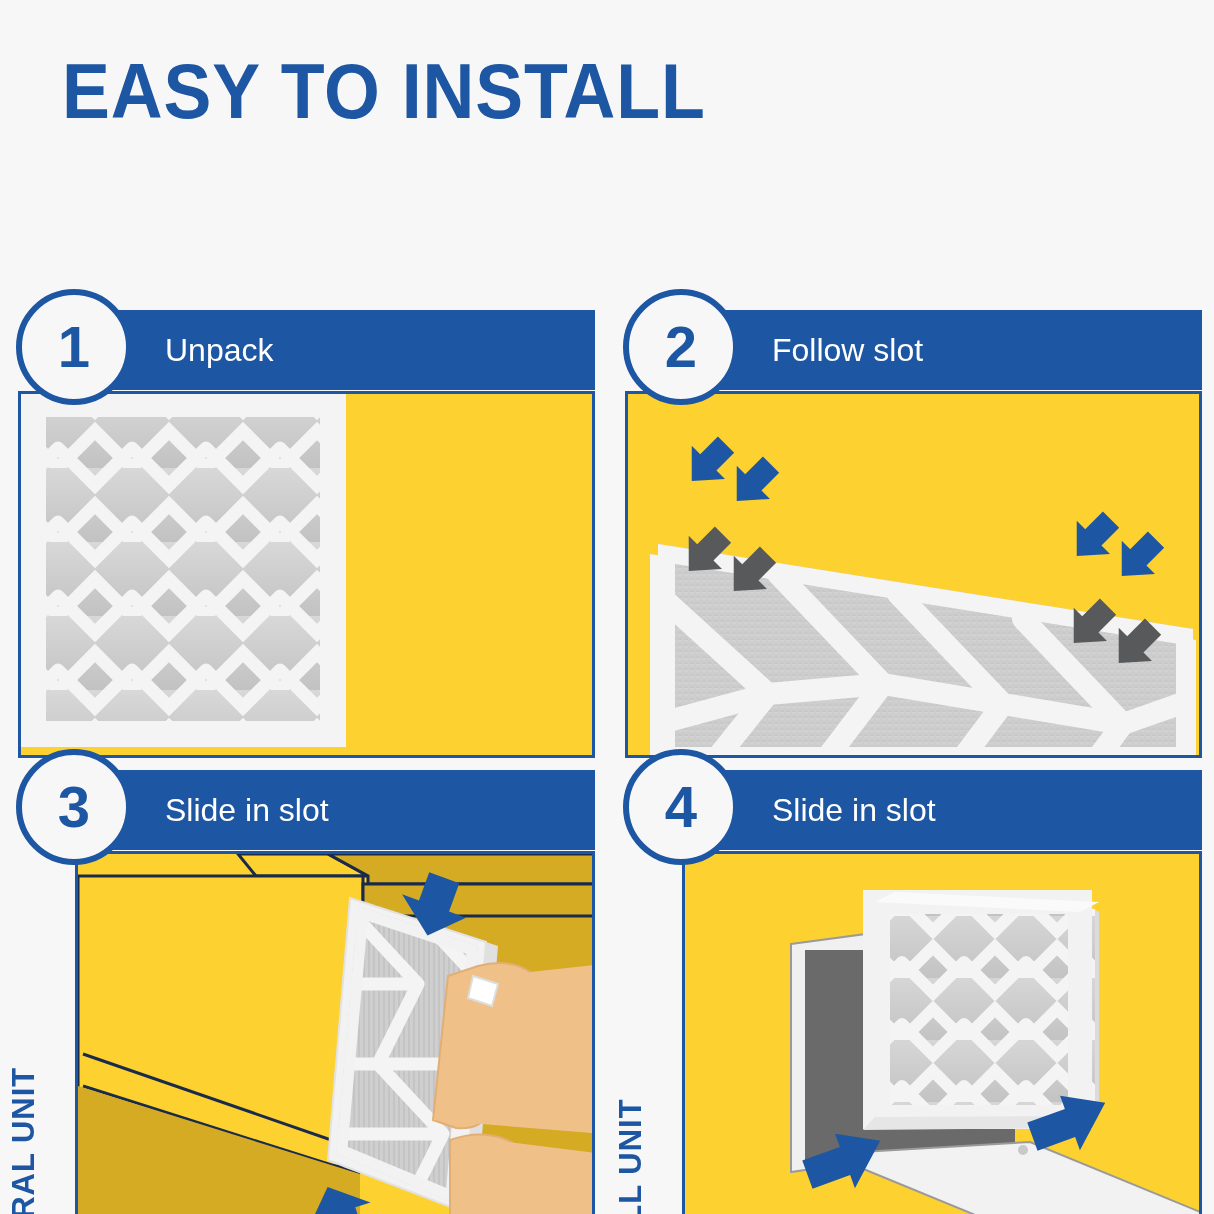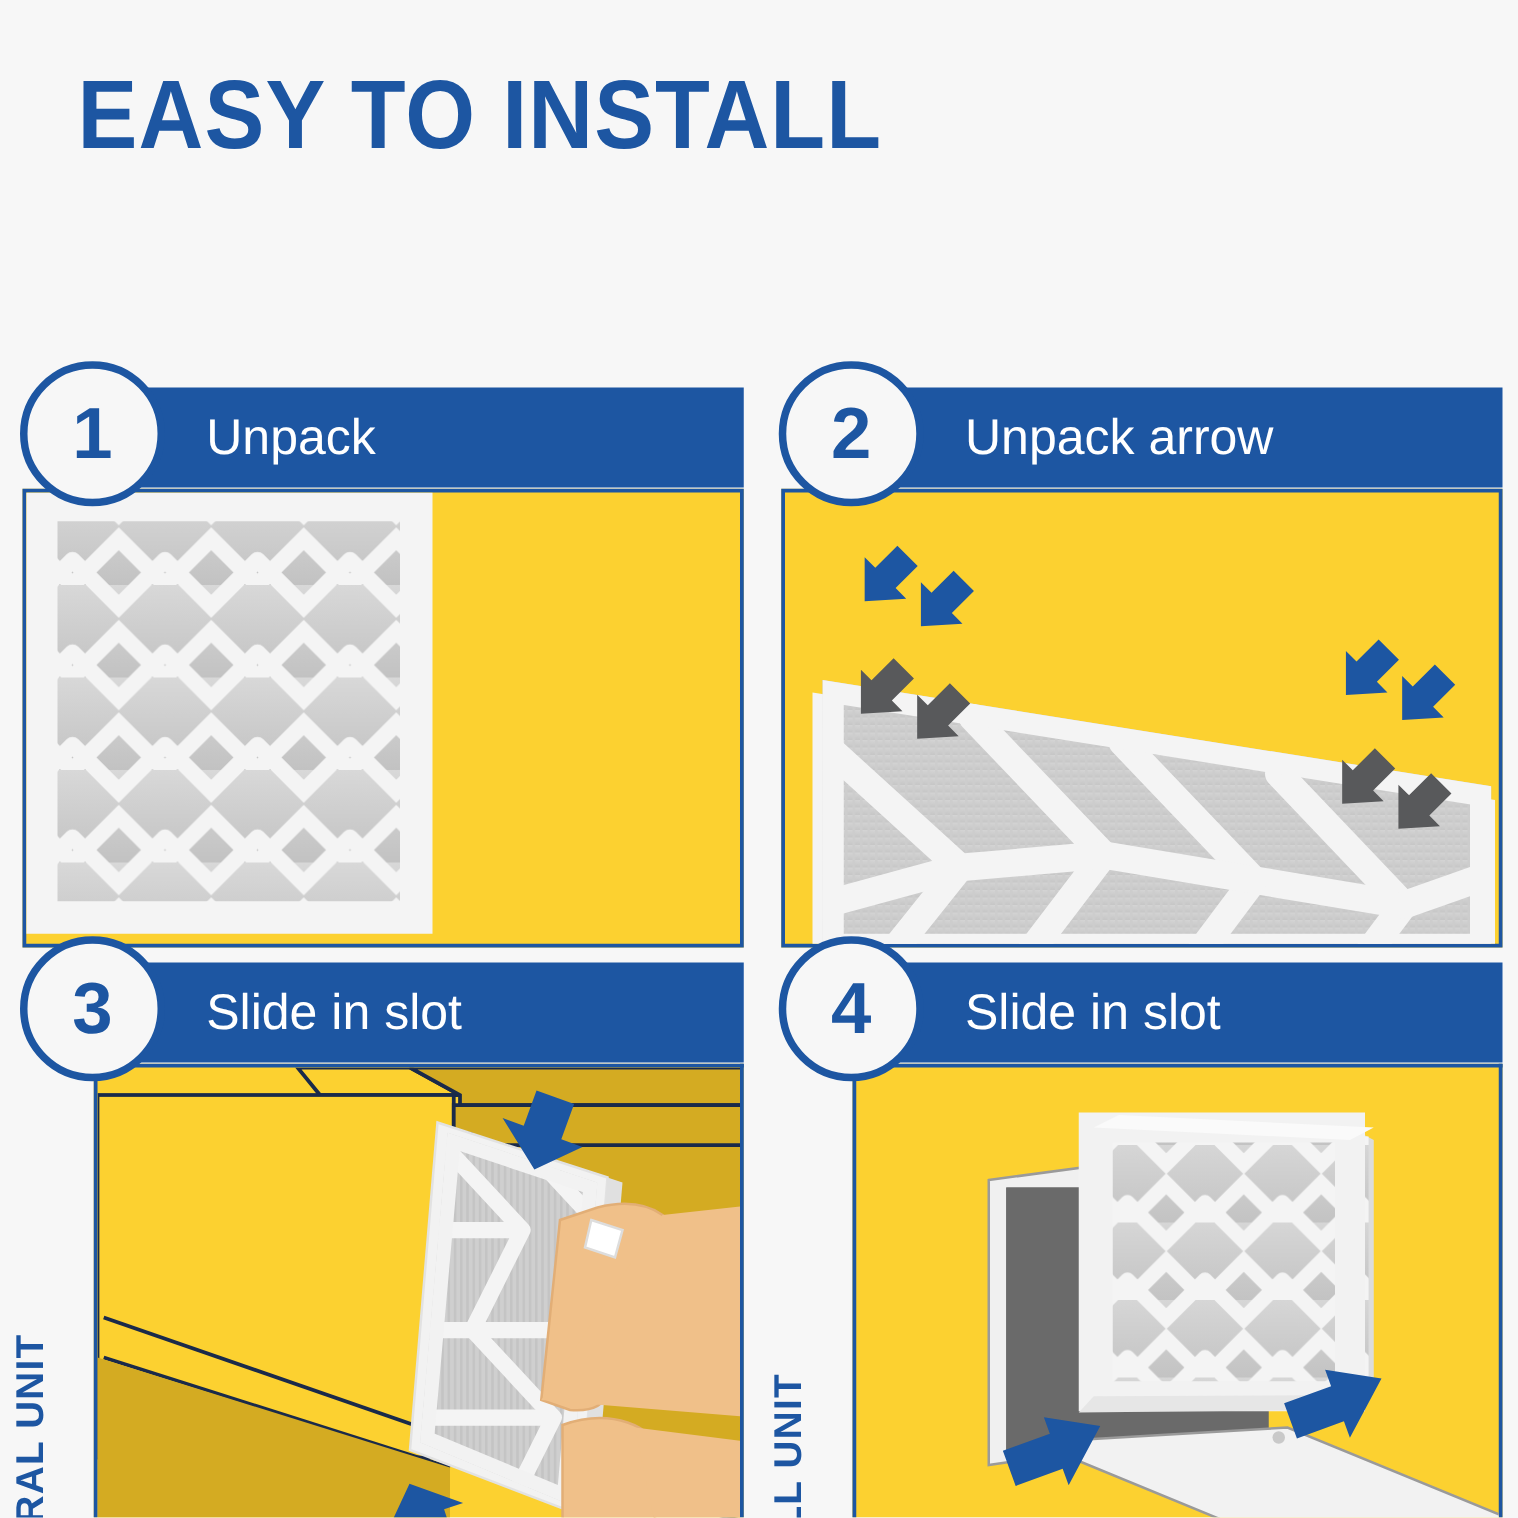--- a/index.html
+++ b/index.html
@@ -44,21 +44,21 @@
   .panel-1 .panel-body{ border-bottom:3px solid #1d56a2; bottom:-3px;}
   .panel-2 .panel-body{ border-bottom:3px solid #1d56a2; bottom:-3px;}
 
   
   .panel-header{
     position:absolute; left:60px; right:12px; top:15px;
     height:80px; background:#1d56a2;
     display:flex; align-items:center;
   }
   .header-label{
-    color:#ffffff; font-size:40px; font-weight:400;
+    color:#ffffff; font-size:32px; font-weight:400;
     margin-left:105px; white-space:nowrap;
     font-family:"Liberation Sans", sans-serif;
     text-align:right;
   }
   
   .step-circle{
     position:absolute; left:16px; top:-6px;
     width:116px; height:116px; border-radius:50%;
     background:#f7f7f7; border:6px solid #1d56a2;
     display:flex; align-items:center; justify-content:center;
@@ -185,21 +185,21 @@
         </g>
 
         <g fill="#58595b">
           <path d="M437,232 L462,207 L462,219 L487,219 L487,242 L462,242 L462,254 Z" transform="rotate(-45 462 230)"></path>
           <path d="M482,252 L507,227 L507,239 L532,239 L532,262 L507,262 L507,274 Z" transform="rotate(-45 507 250)"></path>
         </g>
       </svg>
     </div>
 
     <div class="panel-header">
-      <span class="header-label">Unpack arrow</span>
+      <span class="header-label">Follow slot</span>
     </div>
 
     <div class="step-circle">
       <span class="step-num">2</span>
     </div>
   </div>
 
   <div class="panel panel-3">
 
     <div class="side-caption">

